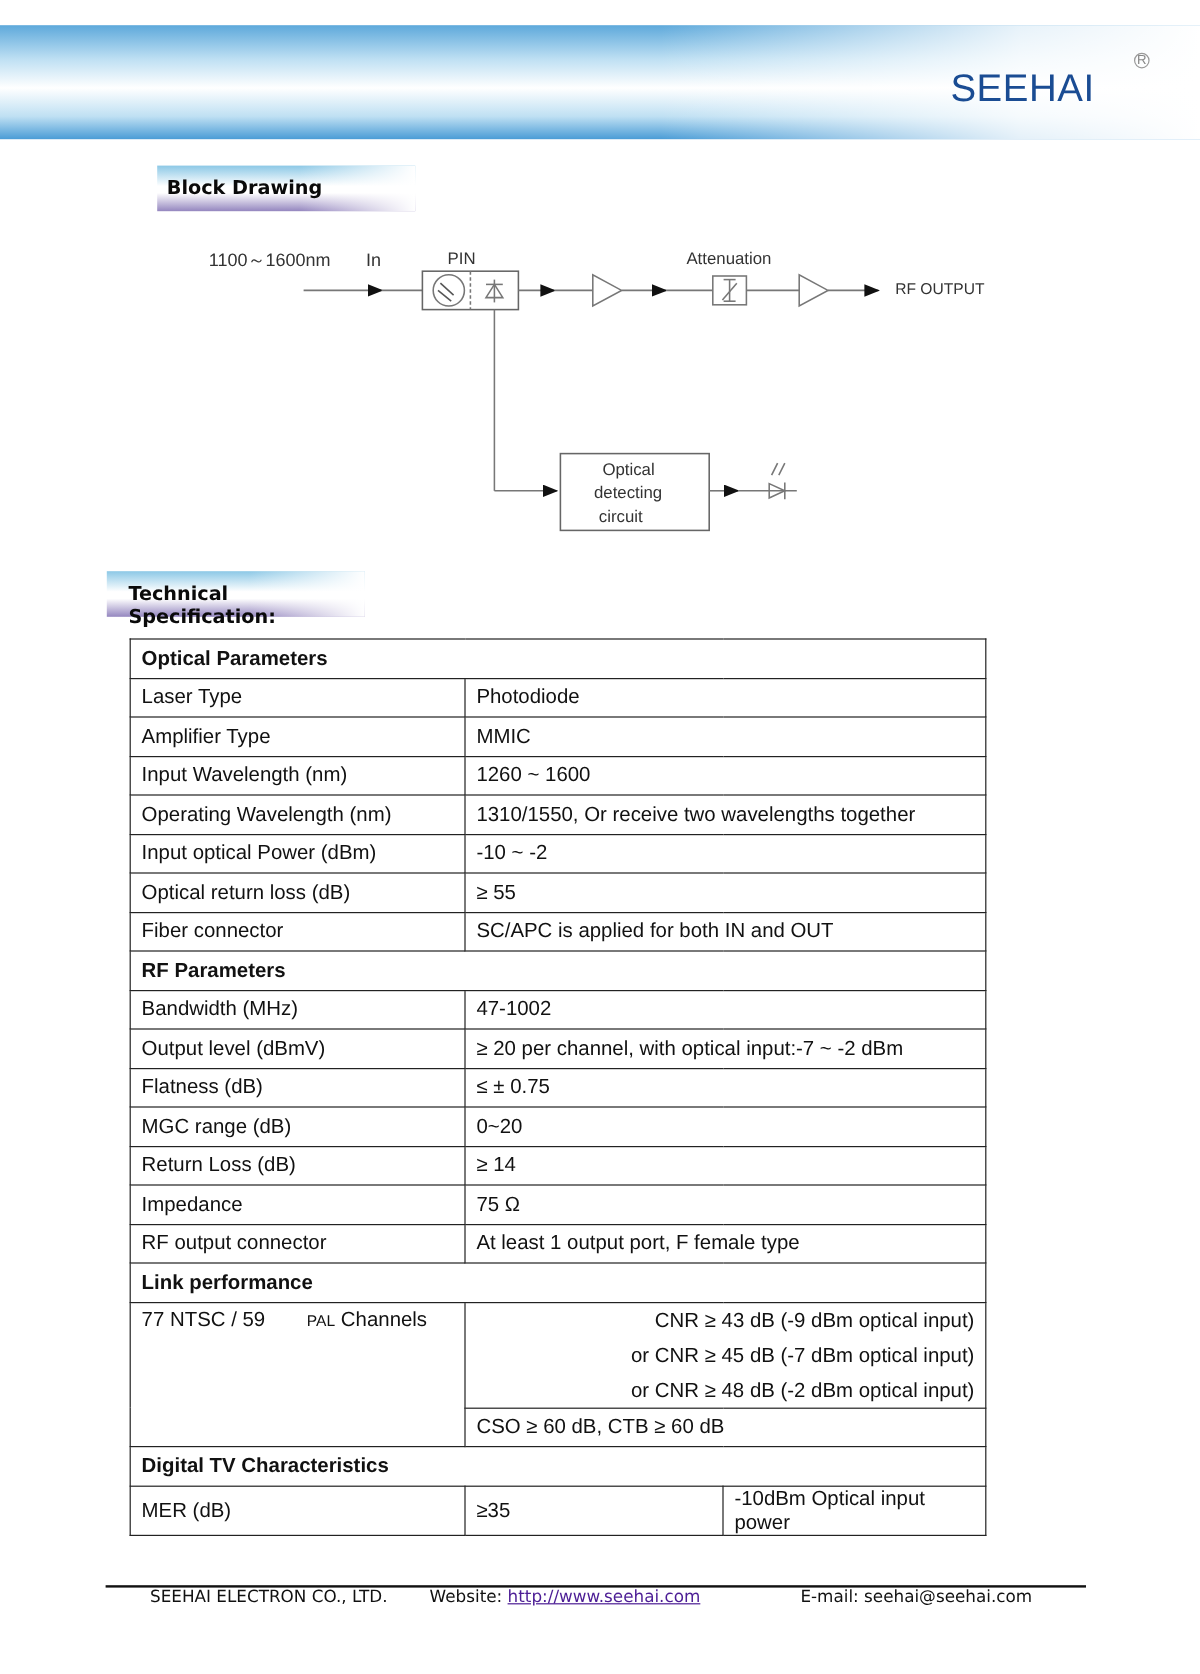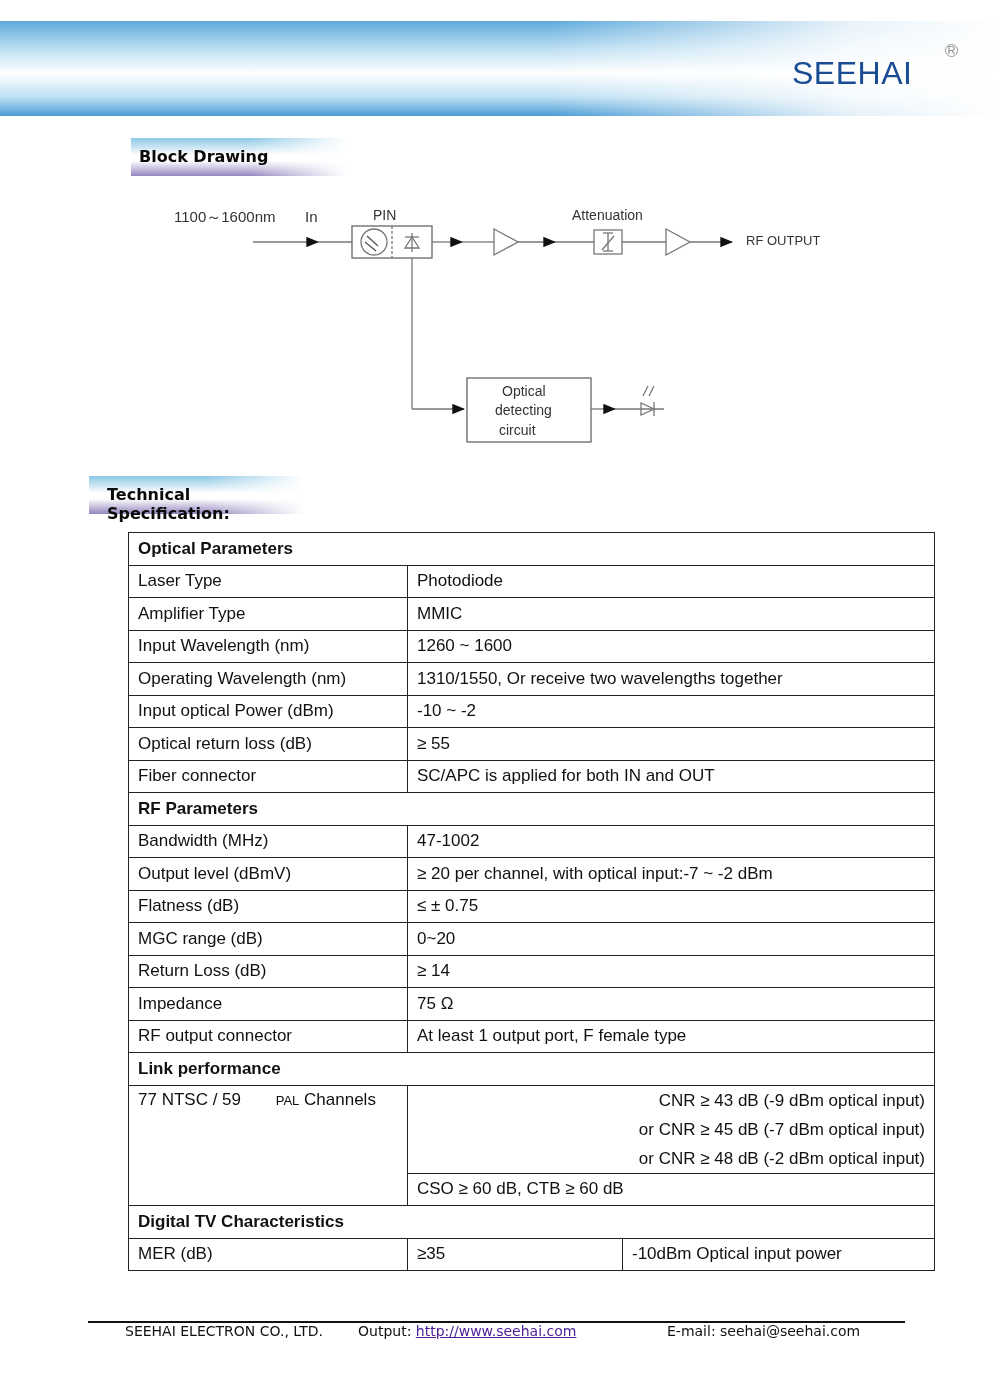--- a/index.html
+++ b/index.html
@@ -25,21 +25,21 @@
     content: ""; position: absolute; inset: 0;
     background: linear-gradient(90deg, rgba(255,255,255,0) 0%, rgba(255,255,255,0) 55%, #ffffff 100%);
   }
   .section-tag span { position: absolute; left: 8px; top: 9px; z-index: 2; font-family: "DejaVu Sans", sans-serif; font-weight: bold; font-size: 16px; color: #0a0a0a; }
   #tag-block { left: 99px; top: 138px; width: 215px; margin-left: 32px; }
   #tag-tech  { left: 89px; top: 476px; width: 215px; }
 
   .diagram { position: absolute; left: 150px; top: 195px; width: 700px; height: 260px; }
   .diagram text { font-family: "Liberation Sans", sans-serif; fill: #333; }
 
-  table.spec { position: absolute; left: 128px; top: 532px; width: 807px; border-collapse: collapse; font-size: 17px; color: #111; }
+  table.spec { position: absolute; left: 108px; top: 532px; width: 714px; border-collapse: collapse; font-size: 17px; color: #111; }
   table.spec td { border: 1.5px solid #222; padding: 0 9px; height: 31.5px; vertical-align: middle; }
   table.spec td.hdr { font-weight: bold; }
   table.spec td.c1 { width: 260px; }
   .multi div { height: 29px; line-height: 29px; text-align: right; }
   td.top { vertical-align: top !important; padding-top: 4px !important; }
   .smallcaps { font-size: 13px; padding-left: 30px; }
 
   .footer-line { position: absolute; left: 88px; top: 1321px; width: 817px; height: 2px; background: #111; }
   .footer { position: absolute; top: 1323px; font-family: "DejaVu Sans", sans-serif; font-size: 14px; color: #111; }
   .footer a { color: #4c1d95; text-decoration: underline; }
@@ -210,15 +210,15 @@
     <td class="c1">MER (dB)</td>
     <td style="width:196px">≥35</td>
     <td>-10dBm Optical input power</td>
   </tr>
 </tbody>
   </table>
 
 <div class="footer-line"></div>
 <div class="footer" style="left:125px;">SEEHAI ELECTRON CO., LTD.</div>
 <div class="footer" style="left:358px;">
-  <span>Output: </span><a>http://www.seehai.com</a>
+  <span>Website: </span><a>http://www.seehai.com</a>
 </div>
 <div class="footer" style="left:667px;">E-mail: seehai@seehai.com</div>
 
 </body></html>

